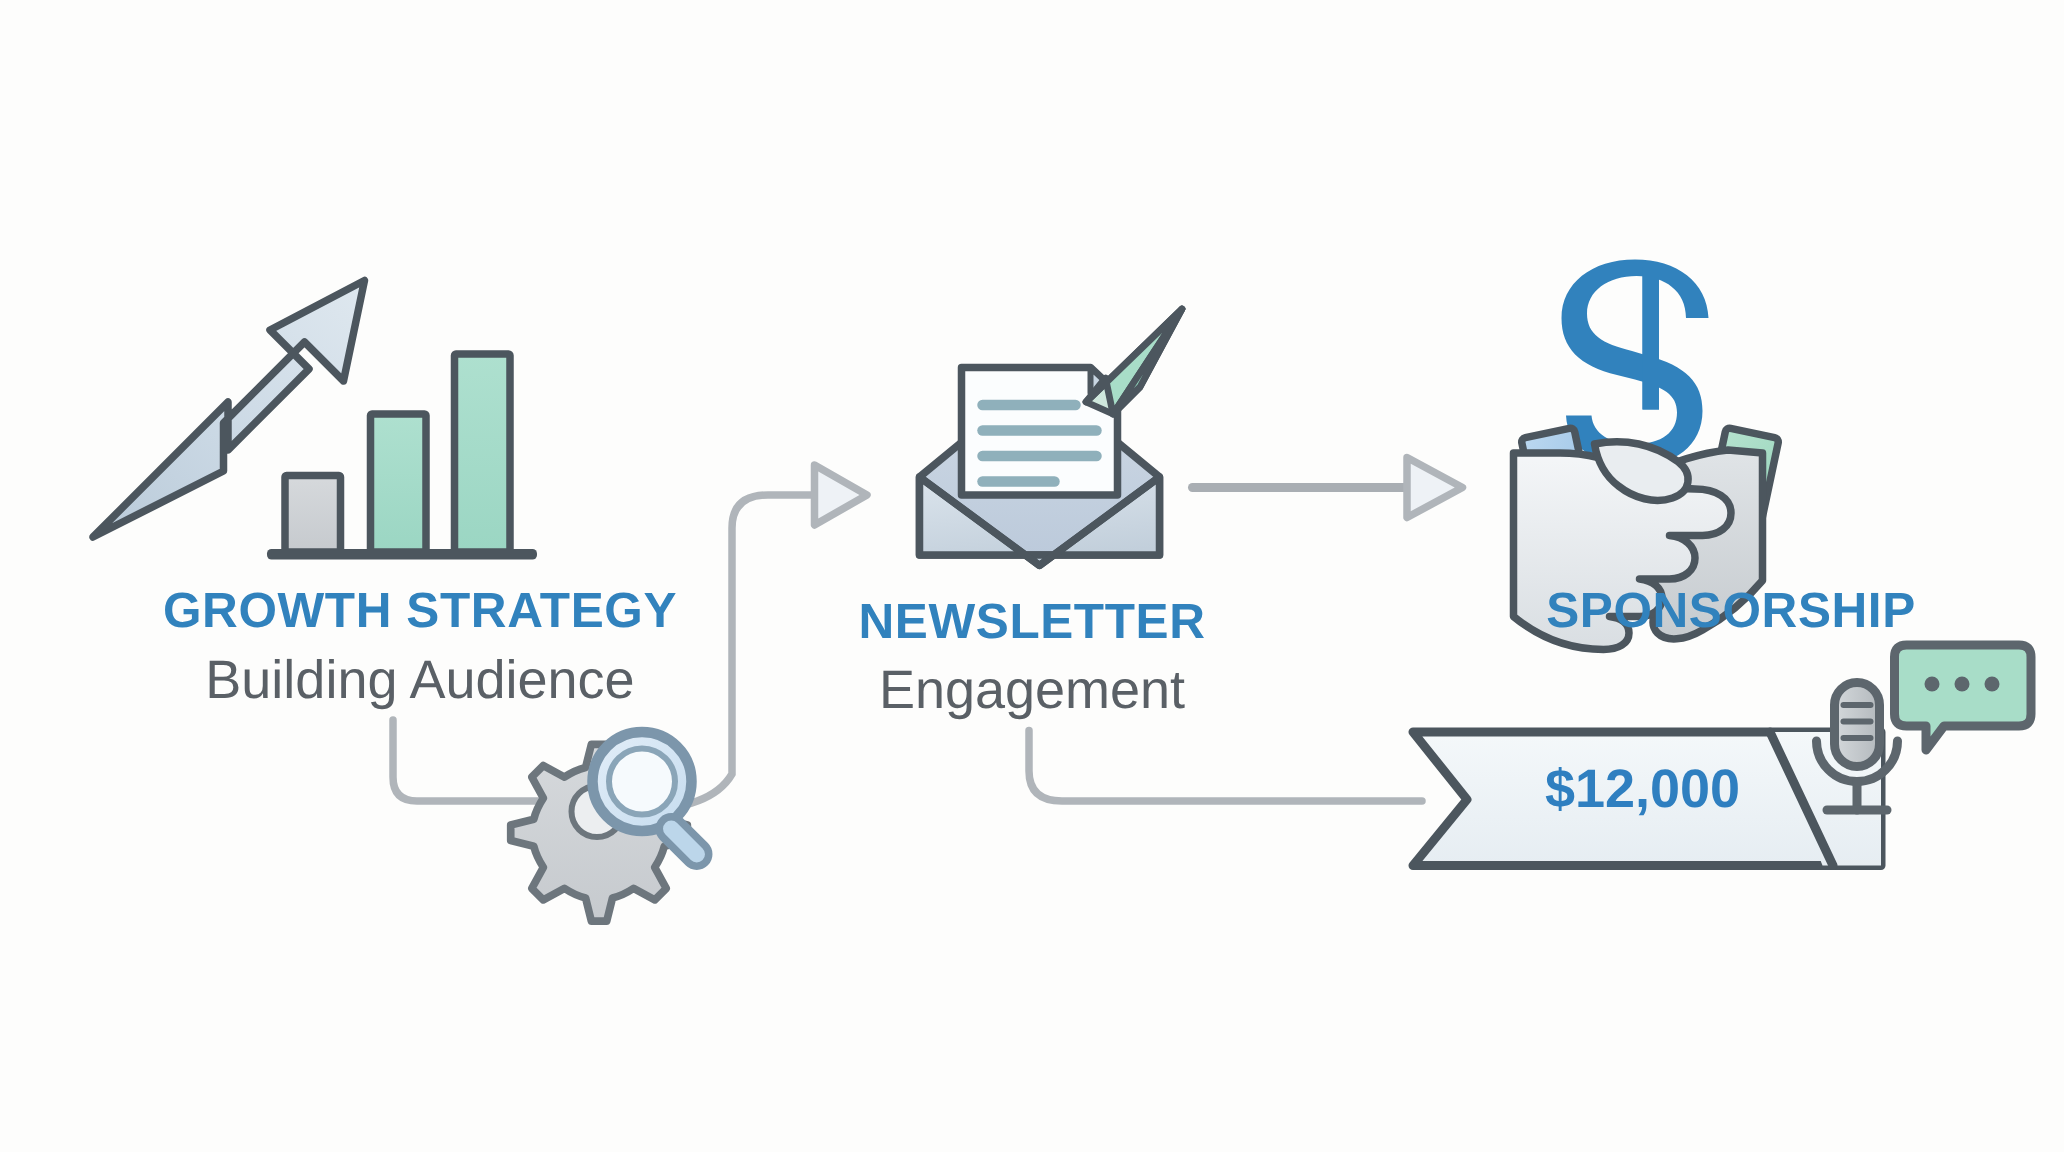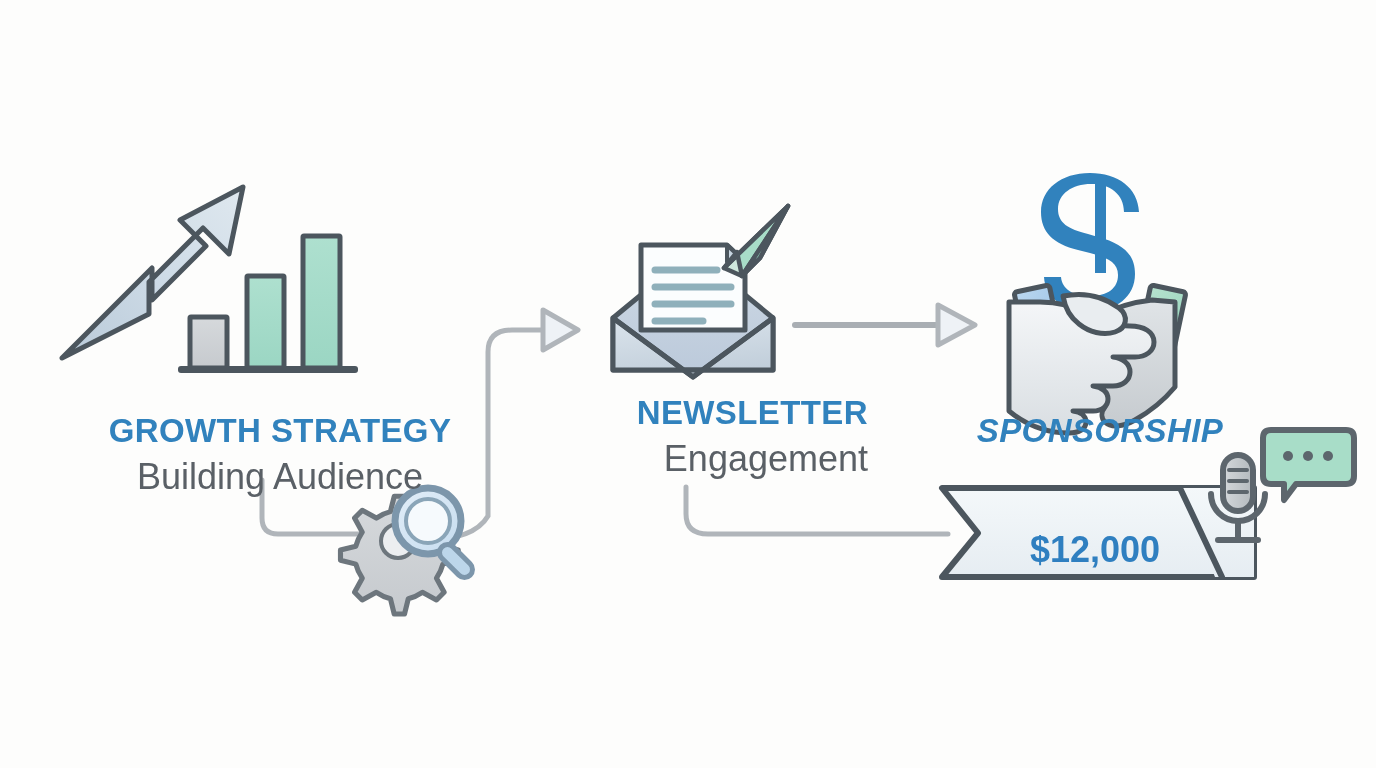--- a/index.html
+++ b/index.html
@@ -25,21 +25,20 @@
     inset: 0;
     width: 1376px;
     height: 768px;
   }
   .txt-layer {
     position: absolute;
     inset: 0;
     width: 1376px;
     height: 584px;
     pointer-events: none;
-    margin-top: 24px;
   }
   .node-label {
     position: absolute;
     text-align: center;
     pointer-events: auto;
   }
   .node-title {
     font-family: "Liberation Sans", sans-serif;
     font-weight: bold;
     font-size: 33px;
@@ -260,25 +259,25 @@
     </g>
   </svg>
 
   <div class="txt-layer">
 
     <div class="node-label" style="left:65px; top:390px; width:430px;">
       <div class="node-title">GROWTH STRATEGY</div>
       <div class="node-sub">Building Audience</div>
     </div>
 
-    <div class="node-label" style="left:508px; top:372px; width:360px;text-align:right;">
+    <div class="node-label" style="left:508px; top:397px; width:360px;">
       <div class="node-title">NEWSLETTER</div>
       <div class="node-sub">Engagement</div>
     </div>
 
-    <div class="node-label" style="left:922px; top:390px; width:356px;font-style:italic;">
+    <div class="node-label" style="left:976px; top:390px; width:356px;">
       <div class="node-title">SPONSORSHIP</div>
     </div>
 
     <div class="banner-amount">$12,000</div>
   </div>
 
 </div>
 
 </body></html>

